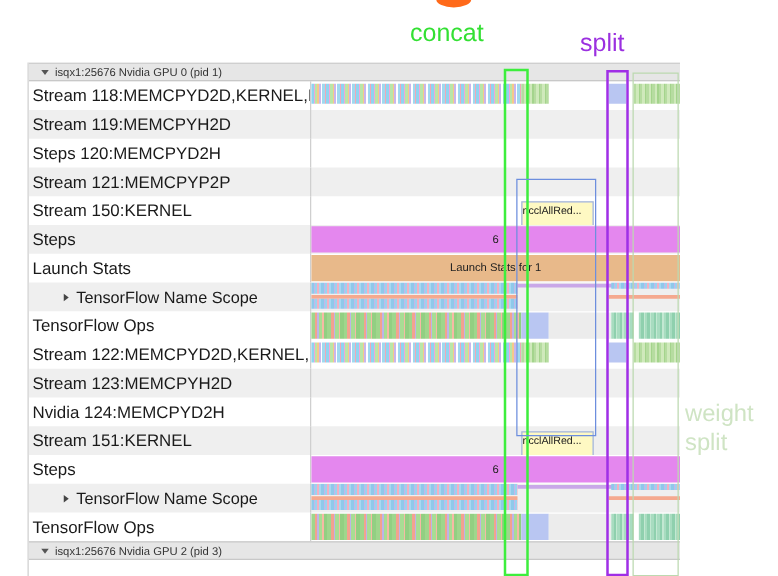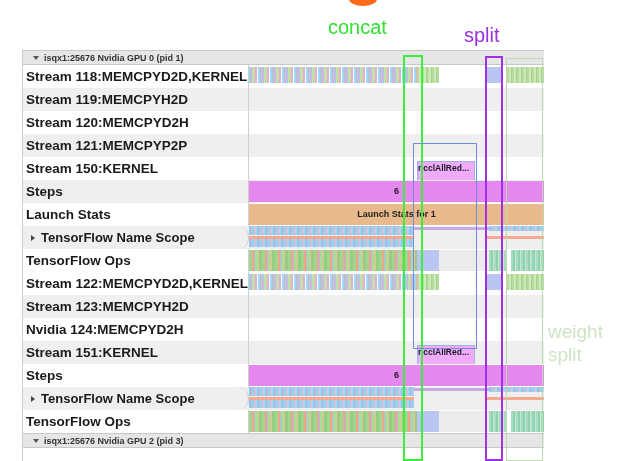--- a/index.html
+++ b/index.html
@@ -11,37 +11,37 @@
   #ann-concat{left:328px;top:16px;font-size:20px;color:#33e033;}
   #ann-split{left:464px;top:24px;font-size:20px;color:#9b30e0;}
   #ann-nccl{left:428px;top:105px;font-size:19px;color:#5b7fd4;}
   #ann-weight{left:548px;top:320px;font-size:19px;color:#cfe4c4;line-height:23px;}
   #ann-weight span{display:block;}
   #orange-blob{position:absolute;left:349px;top:-7px;width:28px;height:13px;
                background:#ff6a1a;border-radius:50%;}
 
   
   #panel{position:absolute;left:22px;top:50px;width:521px;height:411px;
-         background:#ffffff;border-left:1px solid #cfcfcf;overflow:hidden;font-weight:bold;}
+         background:#ffffff;border-left:1px solid #cfcfcf;overflow:hidden;}
 
   .group-hdr{height:15px;background:#e6e6e6;border-top:1px solid #c8c8c8;
              border-bottom:1px solid #c8c8c8;display:flex;align-items:center;
              padding-left:10px;font-size:9px;color:#333;box-sizing:border-box;}
   .tri{width:0;height:0;border-left:4px solid #555;border-top:3.5px solid transparent;
        border-bottom:3.5px solid transparent;margin-right:5px;}
   .tri.down{border-left:3.5px solid transparent;border-right:3.5px solid transparent;
             border-top:4px solid #555;border-bottom:none;margin-right:5px;}
 
   .row{height:23px;display:flex;align-items:center;position:relative;
        box-sizing:border-box;}
   .row.alt{background:#efefef;}
   .lbl{width:226px;flex:0 0 226px;font-size:13.5px;color:#1a1a1a;
        padding-left:3px;box-sizing:border-box;overflow:hidden;white-space:nowrap;
        border-right:1px solid #cfcfcf;height:23px;line-height:23px;}
-  .lbl.indent{padding-left:8px;font-size:13px;border-radius:11px;}
+  .lbl.indent{padding-left:28px;font-size:13px;}
   .lbl .sub-tri{display:inline-block;width:0;height:0;border-left:4px solid #444;
        border-top:3.5px solid transparent;border-bottom:3.5px solid transparent;
        margin-right:6px;vertical-align:1px;}
   .track{flex:1;height:23px;position:relative;overflow:hidden;}
 
   
   .band{position:absolute;left:0;top:3px;height:17px;}
 
   
   .stripeA{background:repeating-linear-gradient(90deg,
@@ -60,21 +60,21 @@
   .salmon{background:#f5a98f;}
   .magenta{background:#e487ee;}
   .tan{background:#e8b98a;}
   .periL{background:#b9c6f2;}
   .grey{background:#ececec;}
   .lav{background:#c9a8e8;}
 
   .band-txt{position:absolute;width:100%;text-align:center;font-size:9px;
             color:#222;line-height:inherit;top:0;}
 
-  .nccl-bar{position:absolute;height:28px;background:#f0abfc;border:1px solid #9fb2e4;
+  .nccl-bar{position:absolute;height:28px;background:#fef9c3;border:1px solid #9fb2e4;
             box-sizing:border-box;font-size:8.5px;color:#1a1a1a;line-height:13px;
             padding-left:0;overflow:hidden;white-space:nowrap;}
 
   
   .obox{position:absolute;box-sizing:border-box;pointer-events:none;}
   #box-concat{left:403px;top:55px;width:20px;height:406px;border:2.5px solid #3dee3d;}
   #box-nccl{left:413px;top:143px;width:64px;height:206px;border:1.5px solid #6d8ede;}
   #box-split{left:485px;top:56px;width:18px;height:405px;border:2.5px solid #a02fe6;}
   #box-weight{left:506px;top:58px;width:37px;height:403px;border:1.5px solid #bcd9b0;}
 </style>
@@ -103,21 +103,21 @@
         <div class="band stripeE" style="left: 168px; width: 22px; top: 2px; height: 16px;"></div>
         <div class="band periL" style="left: 238px; width: 14px; top: 2px; height: 16px;"></div>
         <div class="band stripeE" style="left: 258px; width: 38px; top: 2px; height: 16px;"></div>
       </div>
     </div>
     <div class="row alt">
       <div class="lbl"><span>Stream 119:MEMCPYH2D</span></div>
       <div class="track"></div>
     </div>
     <div class="row">
-      <div class="lbl"><span>Stream 120:MEMCPYD2H</span></div>
+      <div class="lbl"><span>Steps 120:MEMCPYD2H</span></div>
       <div class="track"></div>
     </div>
     <div class="row alt">
       <div class="lbl"><span>Stream 121:MEMCPYP2P</span></div>
       <div class="track"></div>
     </div>
     <div class="row">
       <div class="lbl"><span>Stream 150:KERNEL</span></div>
       <div class="track">
         <div class="nccl-bar" style="left: 168px; top: 4px; width: 58px;">ncclAllRed...</div>

